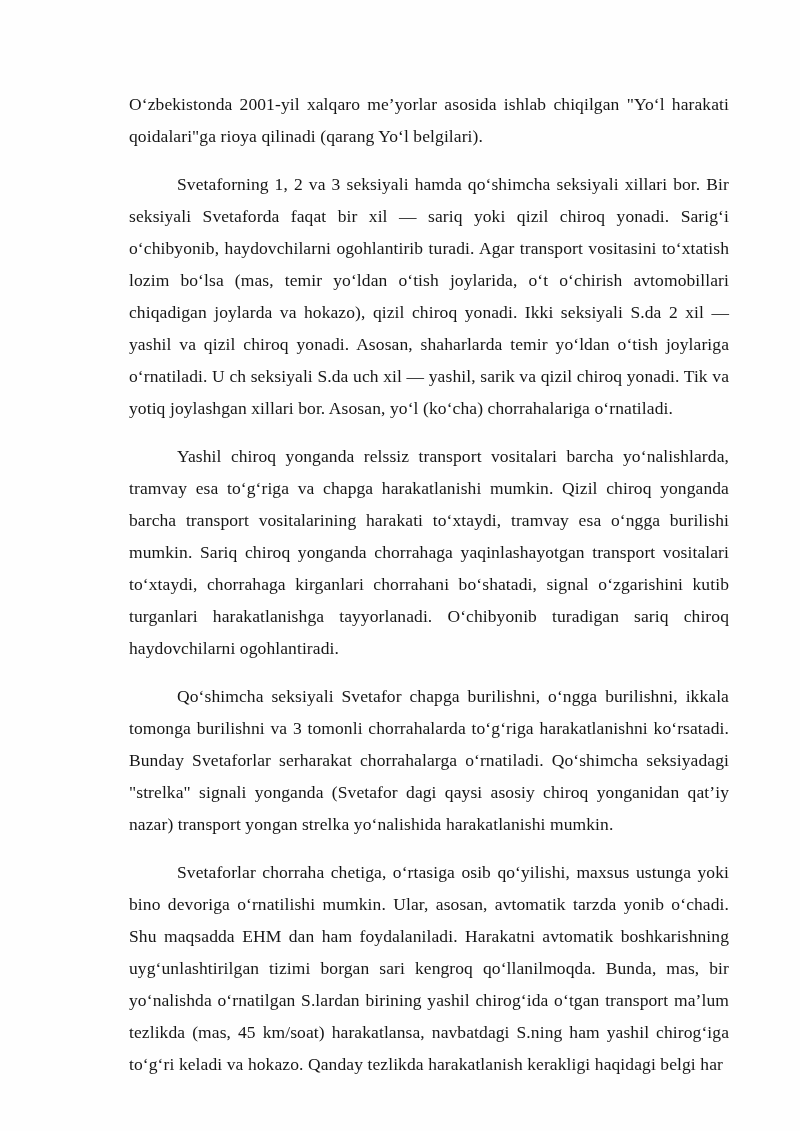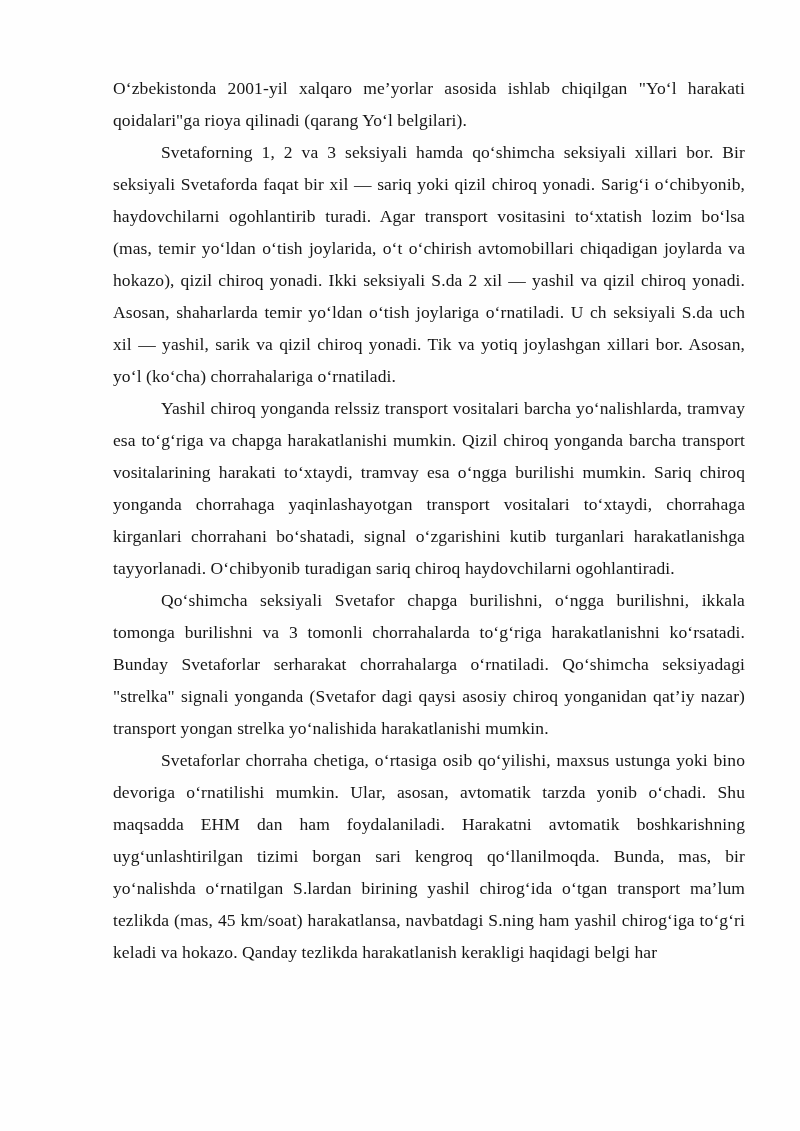--- a/index.html
+++ b/index.html
@@ -22,21 +22,21 @@
     top: 72px;
     left: 113px;
     width: 632px;
     color: #161616;
     font-size: 17.5px;
     line-height: 32px;
     text-align: justify;
     letter-spacing: 0.1px;
   }
   .text-block p {
-    margin: 0;
+    margin: 16px;
   }
   .text-block p.indent {
     text-indent: 48px;
   }
 </style>
 </head>
 <body>
 
 <div class="page">
   <div class="text-block">

